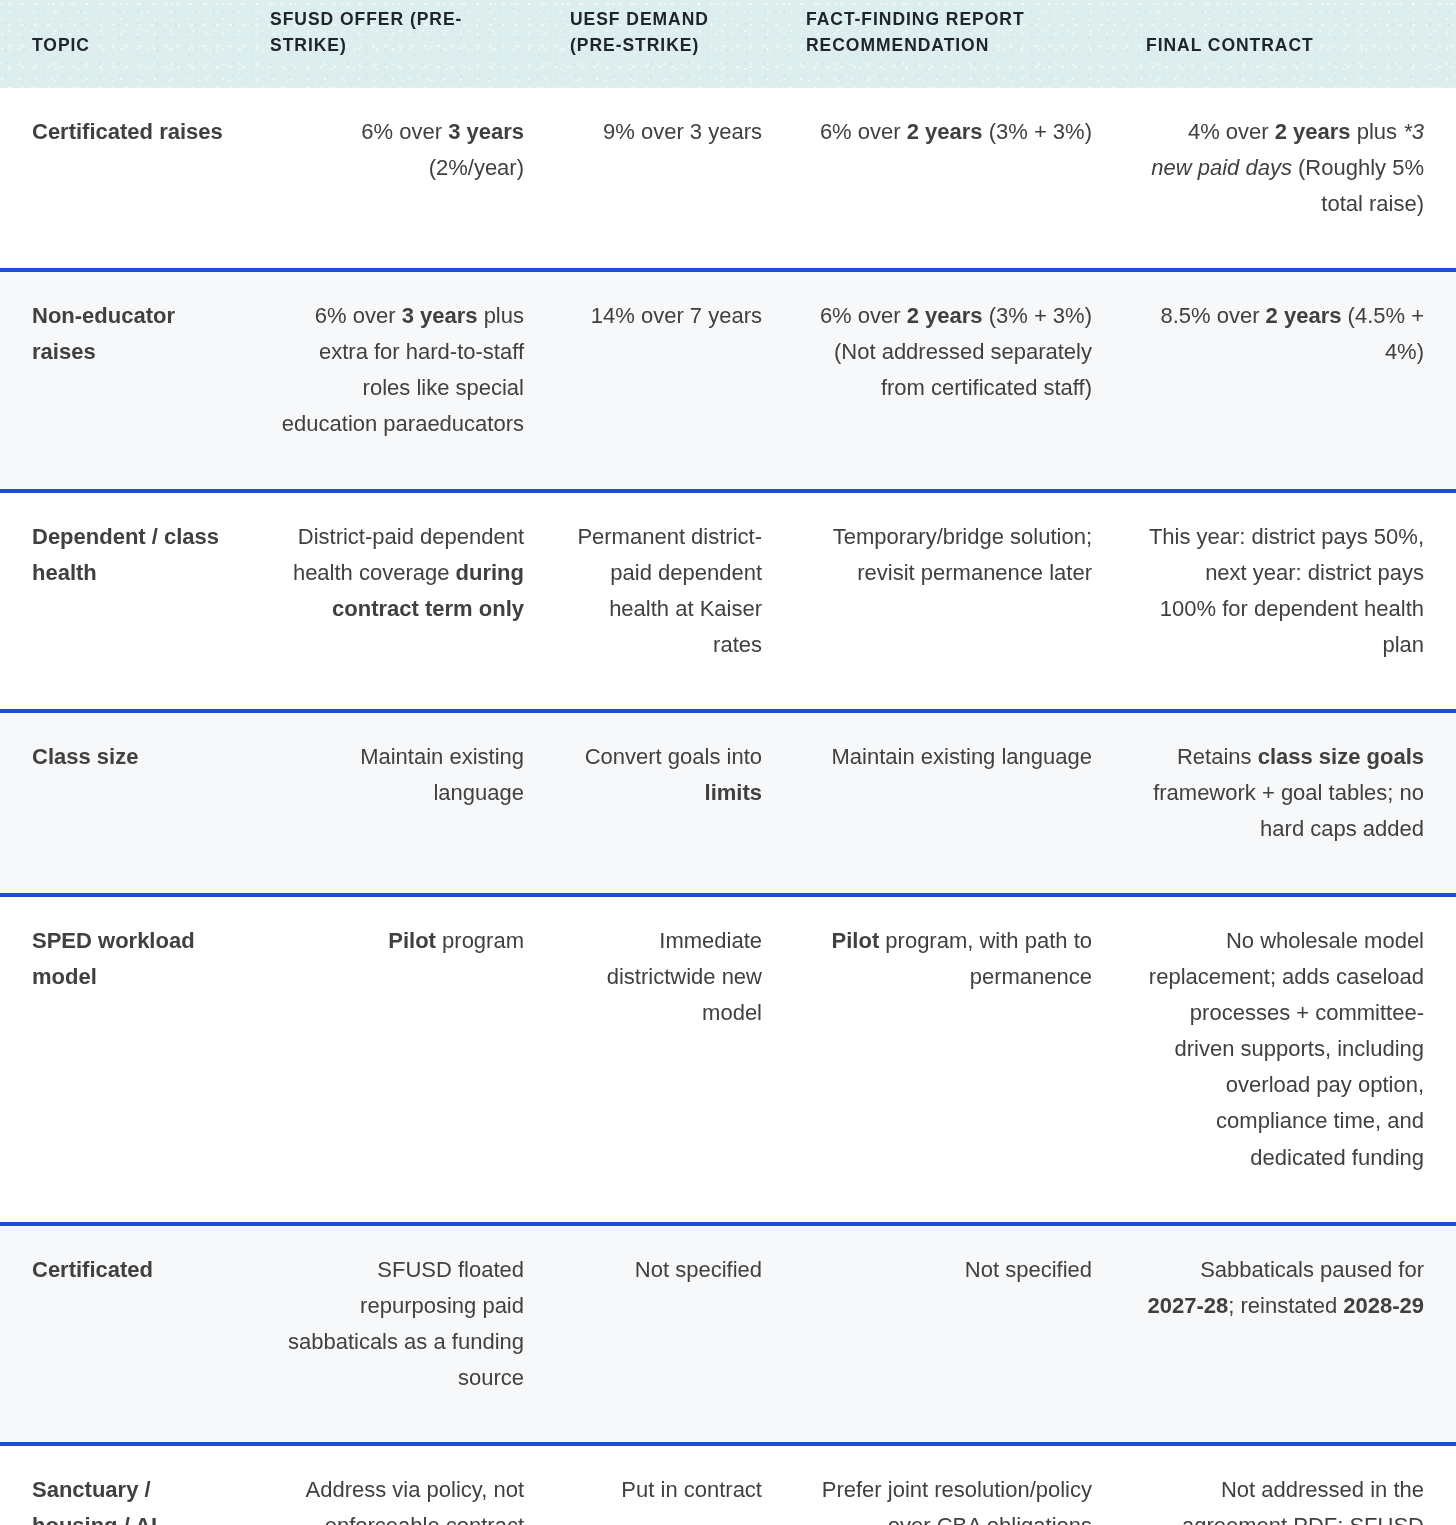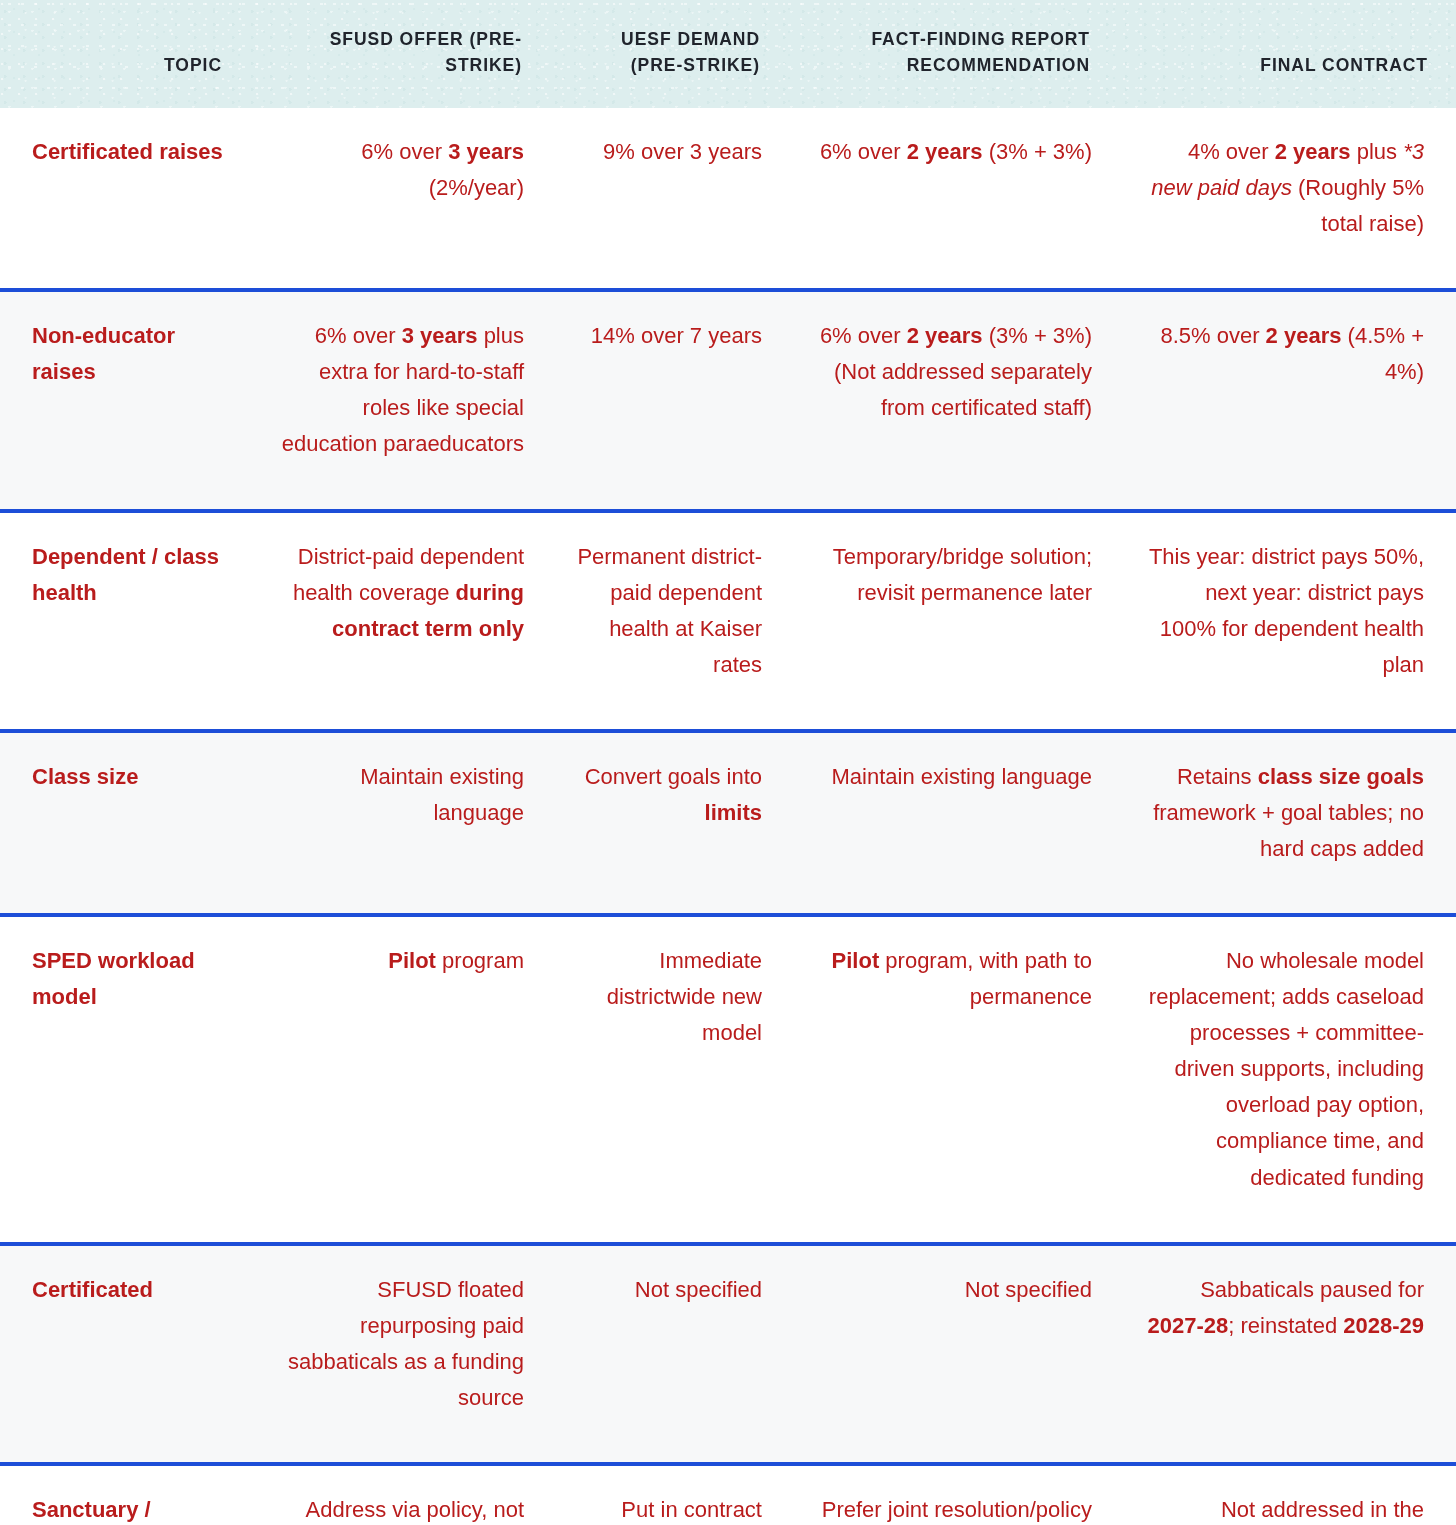--- a/index.html
+++ b/index.html
@@ -34,23 +34,23 @@
     background-image:
       radial-gradient(circle at 13% 27%, rgba(255,255,255,.55) 0 1.2px, transparent 1.4px),
       radial-gradient(circle at 41% 62%, rgba(255,255,255,.45) 0 1.1px, transparent 1.3px),
       radial-gradient(circle at 72% 19%, rgba(255,255,255,.5) 0 1.3px, transparent 1.5px),
       radial-gradient(circle at 88% 76%, rgba(255,255,255,.4) 0 1px, transparent 1.2px),
       radial-gradient(circle at 27% 88%, rgba(206,229,229,.6) 0 1.4px, transparent 1.6px),
       radial-gradient(circle at 57% 40%, rgba(206,229,229,.5) 0 1.1px, transparent 1.3px);
     background-size: 17px 15px, 23px 19px, 13px 21px, 29px 17px, 19px 13px, 25px 23px;
   }
   thead th {
-    height: 108px;
+    height: 88px;
     vertical-align: bottom;
-    text-align: right;
+    text-align: left;
     padding: 0 28px 30px 0;
     font-size: 17.5px;
     font-weight: 700;
     letter-spacing: 0.055em;
     line-height: 1.45;
     color: #20242c;
     text-transform: uppercase;
     box-sizing: border-box;
   }
   thead th.th-topic { padding-left: 32px; }
@@ -63,21 +63,21 @@
   tbody tr { background: #ffffff; }
   tbody tr.alt { background: #f7f8f9; }
   tbody tr + tr td { border-top: 4px solid #1d4ed8; }
 
   tbody td {
     vertical-align: top;
     font-size: 22px;
     line-height: 1.64;
     padding: 26px 26px 46px 0;
     box-sizing: border-box;
-    color: #b91c1c;
+    color: #404040;
   }
   tbody td.td-topic {
     padding-left: 32px;
     font-weight: 700;
   }
   tbody td.td-sfusd { padding-left: 20px; }
   tbody td.td-uesf  { padding-left: 20px; }
   tbody td.td-fact  { padding-left: 18px; }
   tbody td.td-final { padding-left: 28px; padding-right: 32px; }
 

